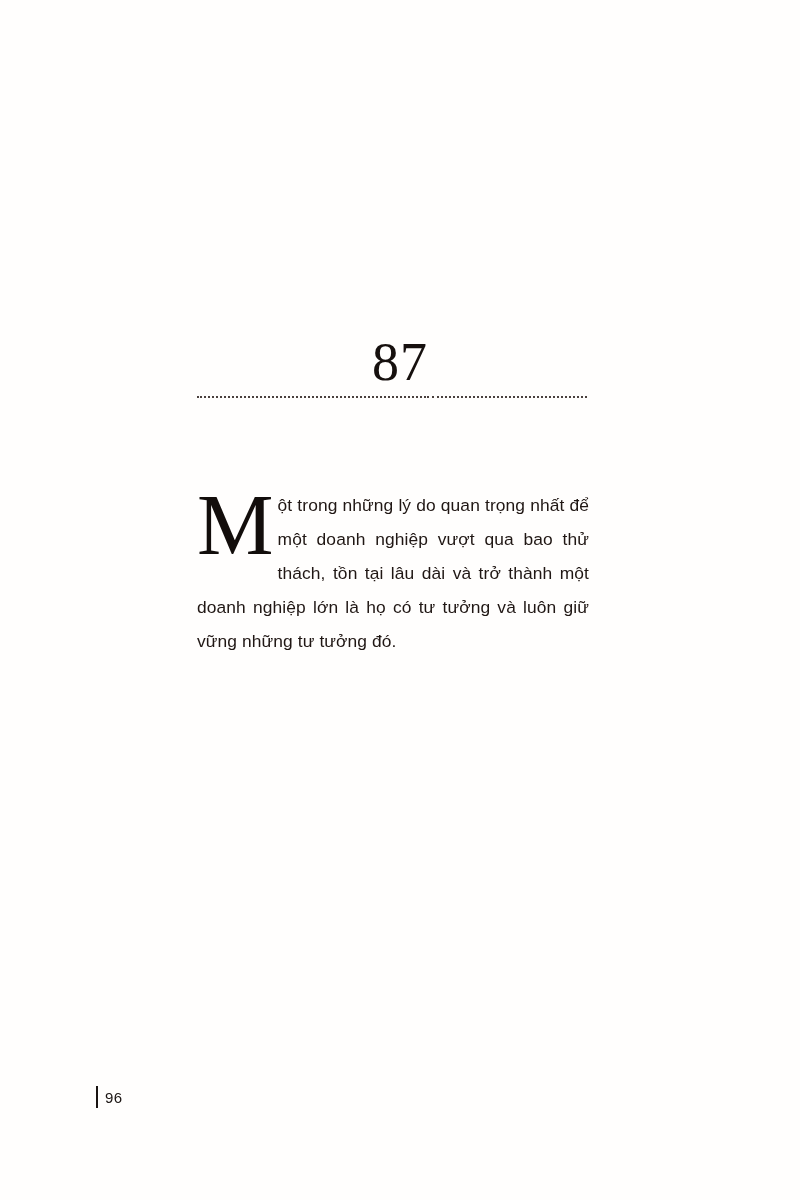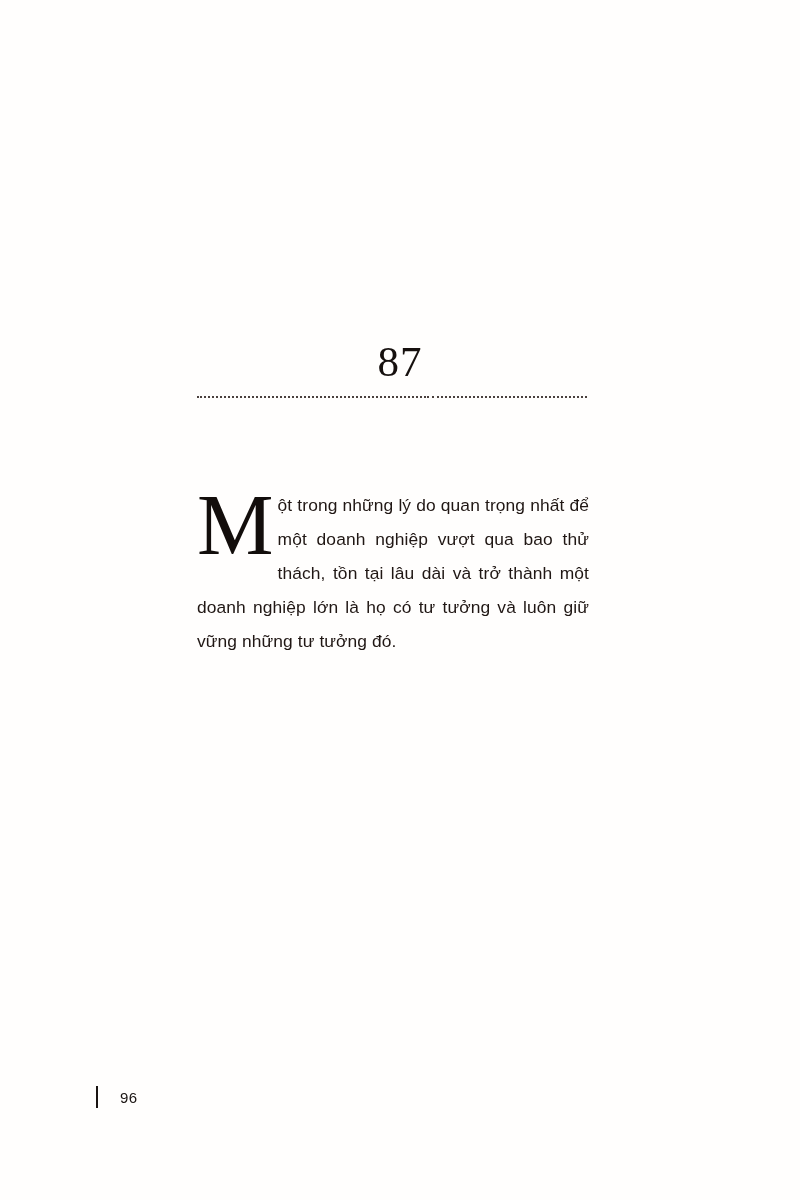--- a/index.html
+++ b/index.html
@@ -31,21 +31,21 @@
     height: 90px;
   }
 
   .chapter-number {
     position: absolute;
     left: 0;
     right: 0;
     top: 0;
     text-align: center;
     font-family: "Liberation Serif", serif;
-    font-size: 43px;
+    font-size: 54px;
     line-height: 64px;
     letter-spacing: 1px;
     color: #16100e;
     z-index: 3;
   }
 
   .rule {
     position: absolute;
     top: 66px;
     height: 0;
@@ -85,21 +85,21 @@
     font-weight: 400;
   }
 
   
   .folio {
     position: absolute;
     left: 96px;
     bottom: 92px;
     display: flex;
     align-items: center;
-    gap: 22px;
+    gap: 7px;
   }
   .folio-bar {
     display: block;
     width: 2px;
     height: 22px;
     background: #1a1412;
   }
   .folio-number {
     font-family: "Liberation Sans", sans-serif;
     font-size: 15px;

